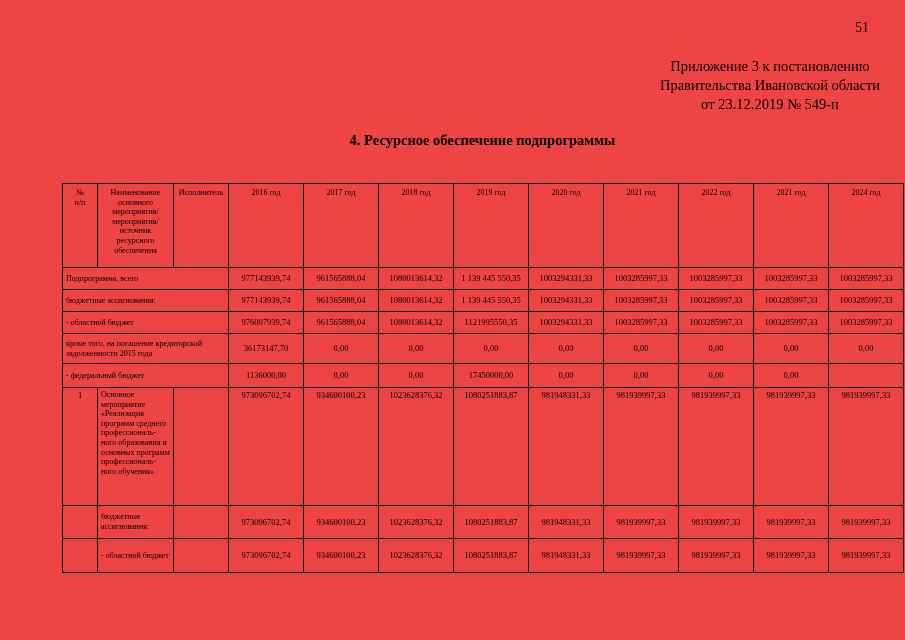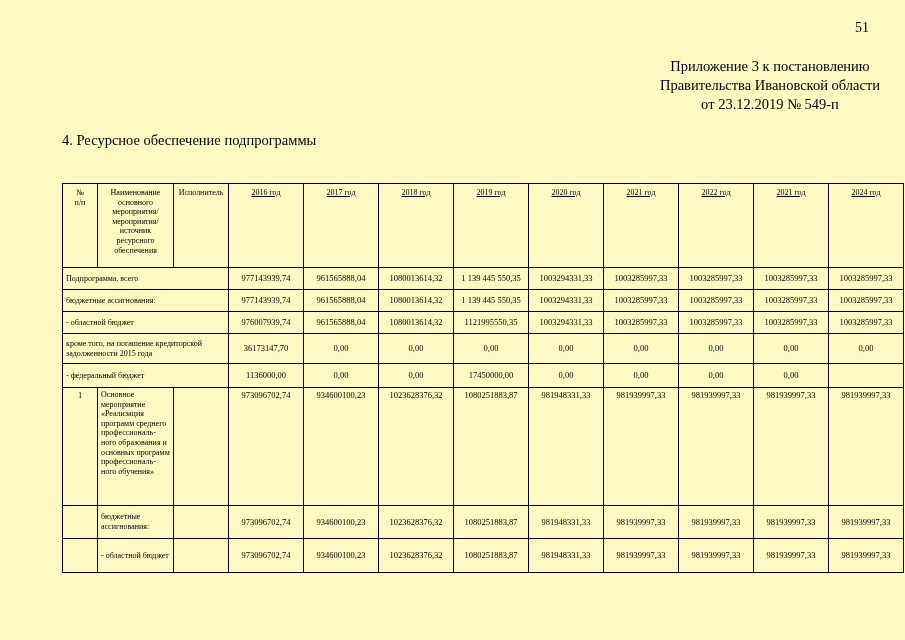--- a/index.html
+++ b/index.html
@@ -1,34 +1,34 @@
 <!DOCTYPE html>
 <html><head>
 <meta charset="utf-8">
 <style>
   *{box-sizing:border-box;margin:0;padding:0;}
   html,body{background:#ffffff;}
   .page{
-    width:905px;height:640px;background:#fef9c3;position:relative;
+    width:905px;height:640px;background:#ef4444;position:relative;
     font-family:"Liberation Serif",serif;color:#000;overflow:hidden;
   }
   .page-number{position:absolute;top:20px;right:36px;font-size:14px;}
   .corner-header{position:absolute;top:57px;right:25px;text-align:center;font-size:14.5px;line-height:19px;}
-  .doc-title{position:absolute;top:131px;left:62px;width:841px;font-weight:normal;font-size:14.5px;line-height:19px;}
+  .doc-title{position:absolute;top:131px;left:62px;width:841px;text-align:center;font-weight:bold;font-size:14.5px;line-height:19px;}
   .resource-table{
     position:absolute;top:183px;left:62px;width:841px;
     border-collapse:collapse;table-layout:fixed;font-size:8px;line-height:1.2;
   }
   .resource-table th,.resource-table td{border:1px solid #000;padding:2px 3px;overflow:hidden;}
   .resource-table th{font-weight:normal;text-align:center;vertical-align:top;white-space:pre-line;padding-top:4px;}
   .resource-table thead tr{height:84px;}
   .col-num{width:35px;}
   .col-name{width:76px;}
   .col-exec{width:55px;}
-  .col-year{width:75px;text-decoration:underline;}
+  .col-year{width:75px;}
   td.cell-label,td.cell-name{text-align:left;vertical-align:middle;font-size:8px;}
   td.cell-value,td.cell-num{text-align:center;vertical-align:middle;font-size:8.5px;}
   td.cell-exec{vertical-align:top;}
   .row-0,.row-1,.row-2{height:22px;margin-left:16px;}
   .row-3{height:30px;}
   .row-4{height:24px;}
   .row-5{height:118px;}
   .row-5 td{vertical-align:top;}
   .row-6{height:33px;}
   .row-7{height:34px;}

